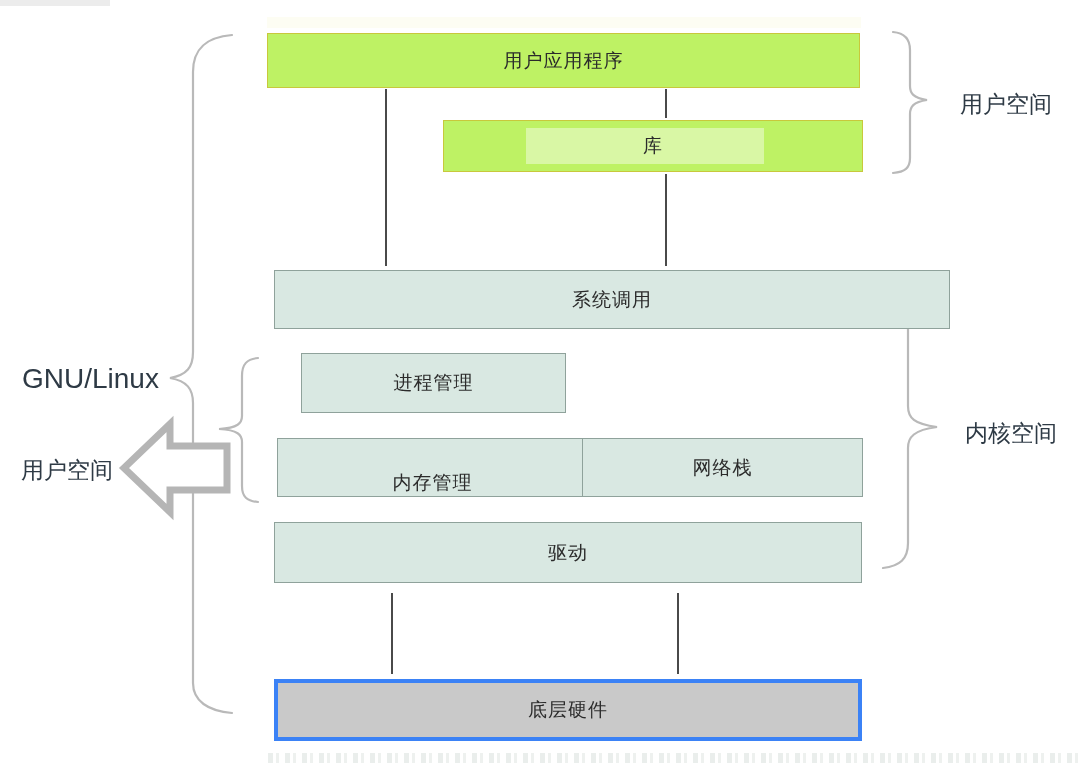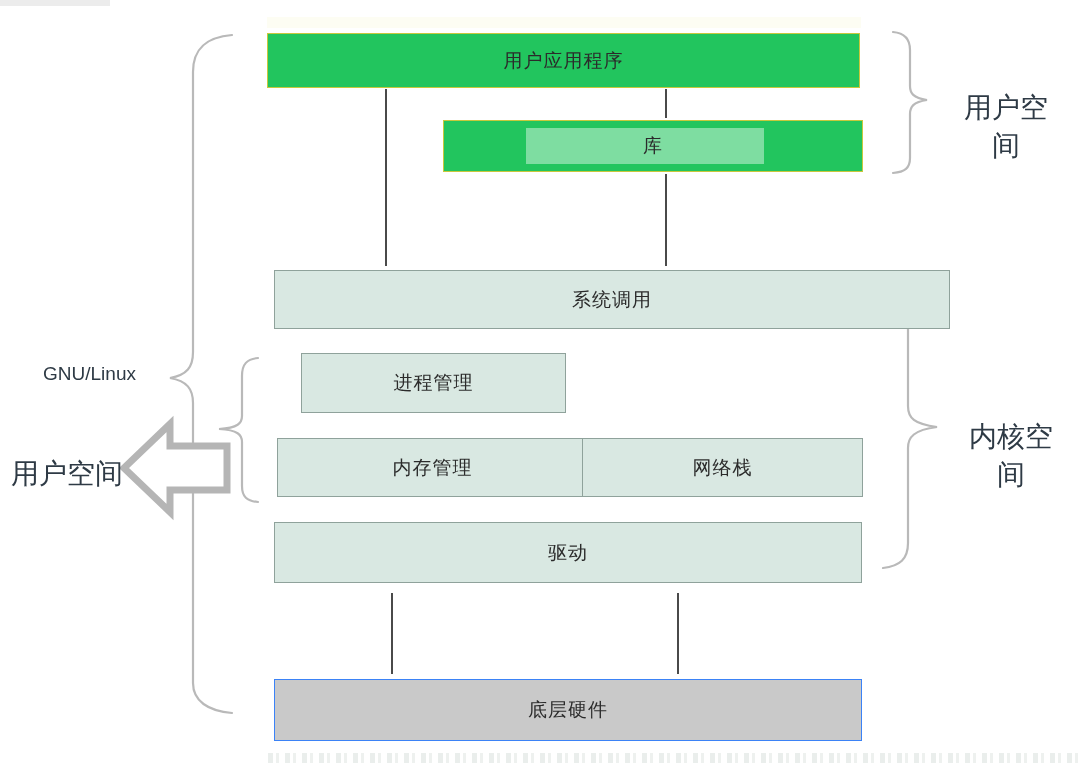--- a/index.html
+++ b/index.html
@@ -1,26 +1,26 @@
 <!DOCTYPE html>
 <html><head>
 <meta charset="utf-8">
 <style>
   html,body{margin:0;padding:0;background:#ffffff;}
   body{font-family:"Liberation Sans","DejaVu Sans",sans-serif;color:#2b2f36;}
   #stage{position:relative;width:1080px;height:771px;background:#ffffff;overflow:hidden;}
 
   .box{position:absolute;display:flex;align-items:center;justify-content:center;
        font-size:19px;letter-spacing:1px;color:#2b2b2b;box-sizing:border-box;}
-  .yellow{background:#22c55e;border:1px solid #c8c83c;}
+  .yellow{background:#bef264;border:1px solid #c8c83c;}
   .teal{background:#d9e8e2;border:1px solid #8fa29b;}
-  .gray{background:#c9c9c9;border:1px solid #3b82f6;justify-content:center;}
+  .gray{background:#c9c9c9;border:4px solid #3b82f6;justify-content:center;}
 
-  .side-label{position:absolute;text-align:center;font-size:28px;color:#2e3a45;}
-  .gnu-label{font-size:19px;}
+  .side-label{position:absolute;text-align:center;font-size:23px;color:#2e3a45;}
+  .gnu-label{font-size:28px;}
 
   svg.overlay{position:absolute;left:0;top:0;width:1080px;height:771px;pointer-events:none;}
 
   .lib-light{position:absolute;left:82px;top:7px;width:238px;bottom:7px;
              background:rgba(255,255,255,0.42);}
 
   .top-strip{position:absolute;left:0;top:0;width:110px;height:6px;background:#ececec;}
   .ghost-band{position:absolute;left:267px;top:17px;width:594px;height:11px;
               background:#fbfbe9;opacity:.55;}
   .watermark{position:absolute;left:268px;top:753px;width:812px;height:10px;opacity:.5;
@@ -69,21 +69,21 @@
 
   <div class="box teal" style="left:274px;top:270px;width:676px;height:59px;">
     <span>系统调用</span>
   </div>
 
   <div class="box teal" style="left:277px;top:353px;width:265px;height:60px;margin-left:24px;">
     <span>进程管理</span>
   </div>
 
 
-  <div class="box teal" style="left:277px;top:438px;width:311px;height:59px;">
+  <div class="box teal" style="left:277px;top:438px;width:311px;height:59px;align-items:flex-end;">
     <span>内存管理</span>
   </div>
 
   <div class="box teal" style="left:274px;top:522px;width:588px;height:61px;">
     <span>驱动</span>
   </div>
 
   <div class="box teal" style="left:582px;top:438px;width:281px;height:59px;">
     <span>网络栈</span>
   </div>

